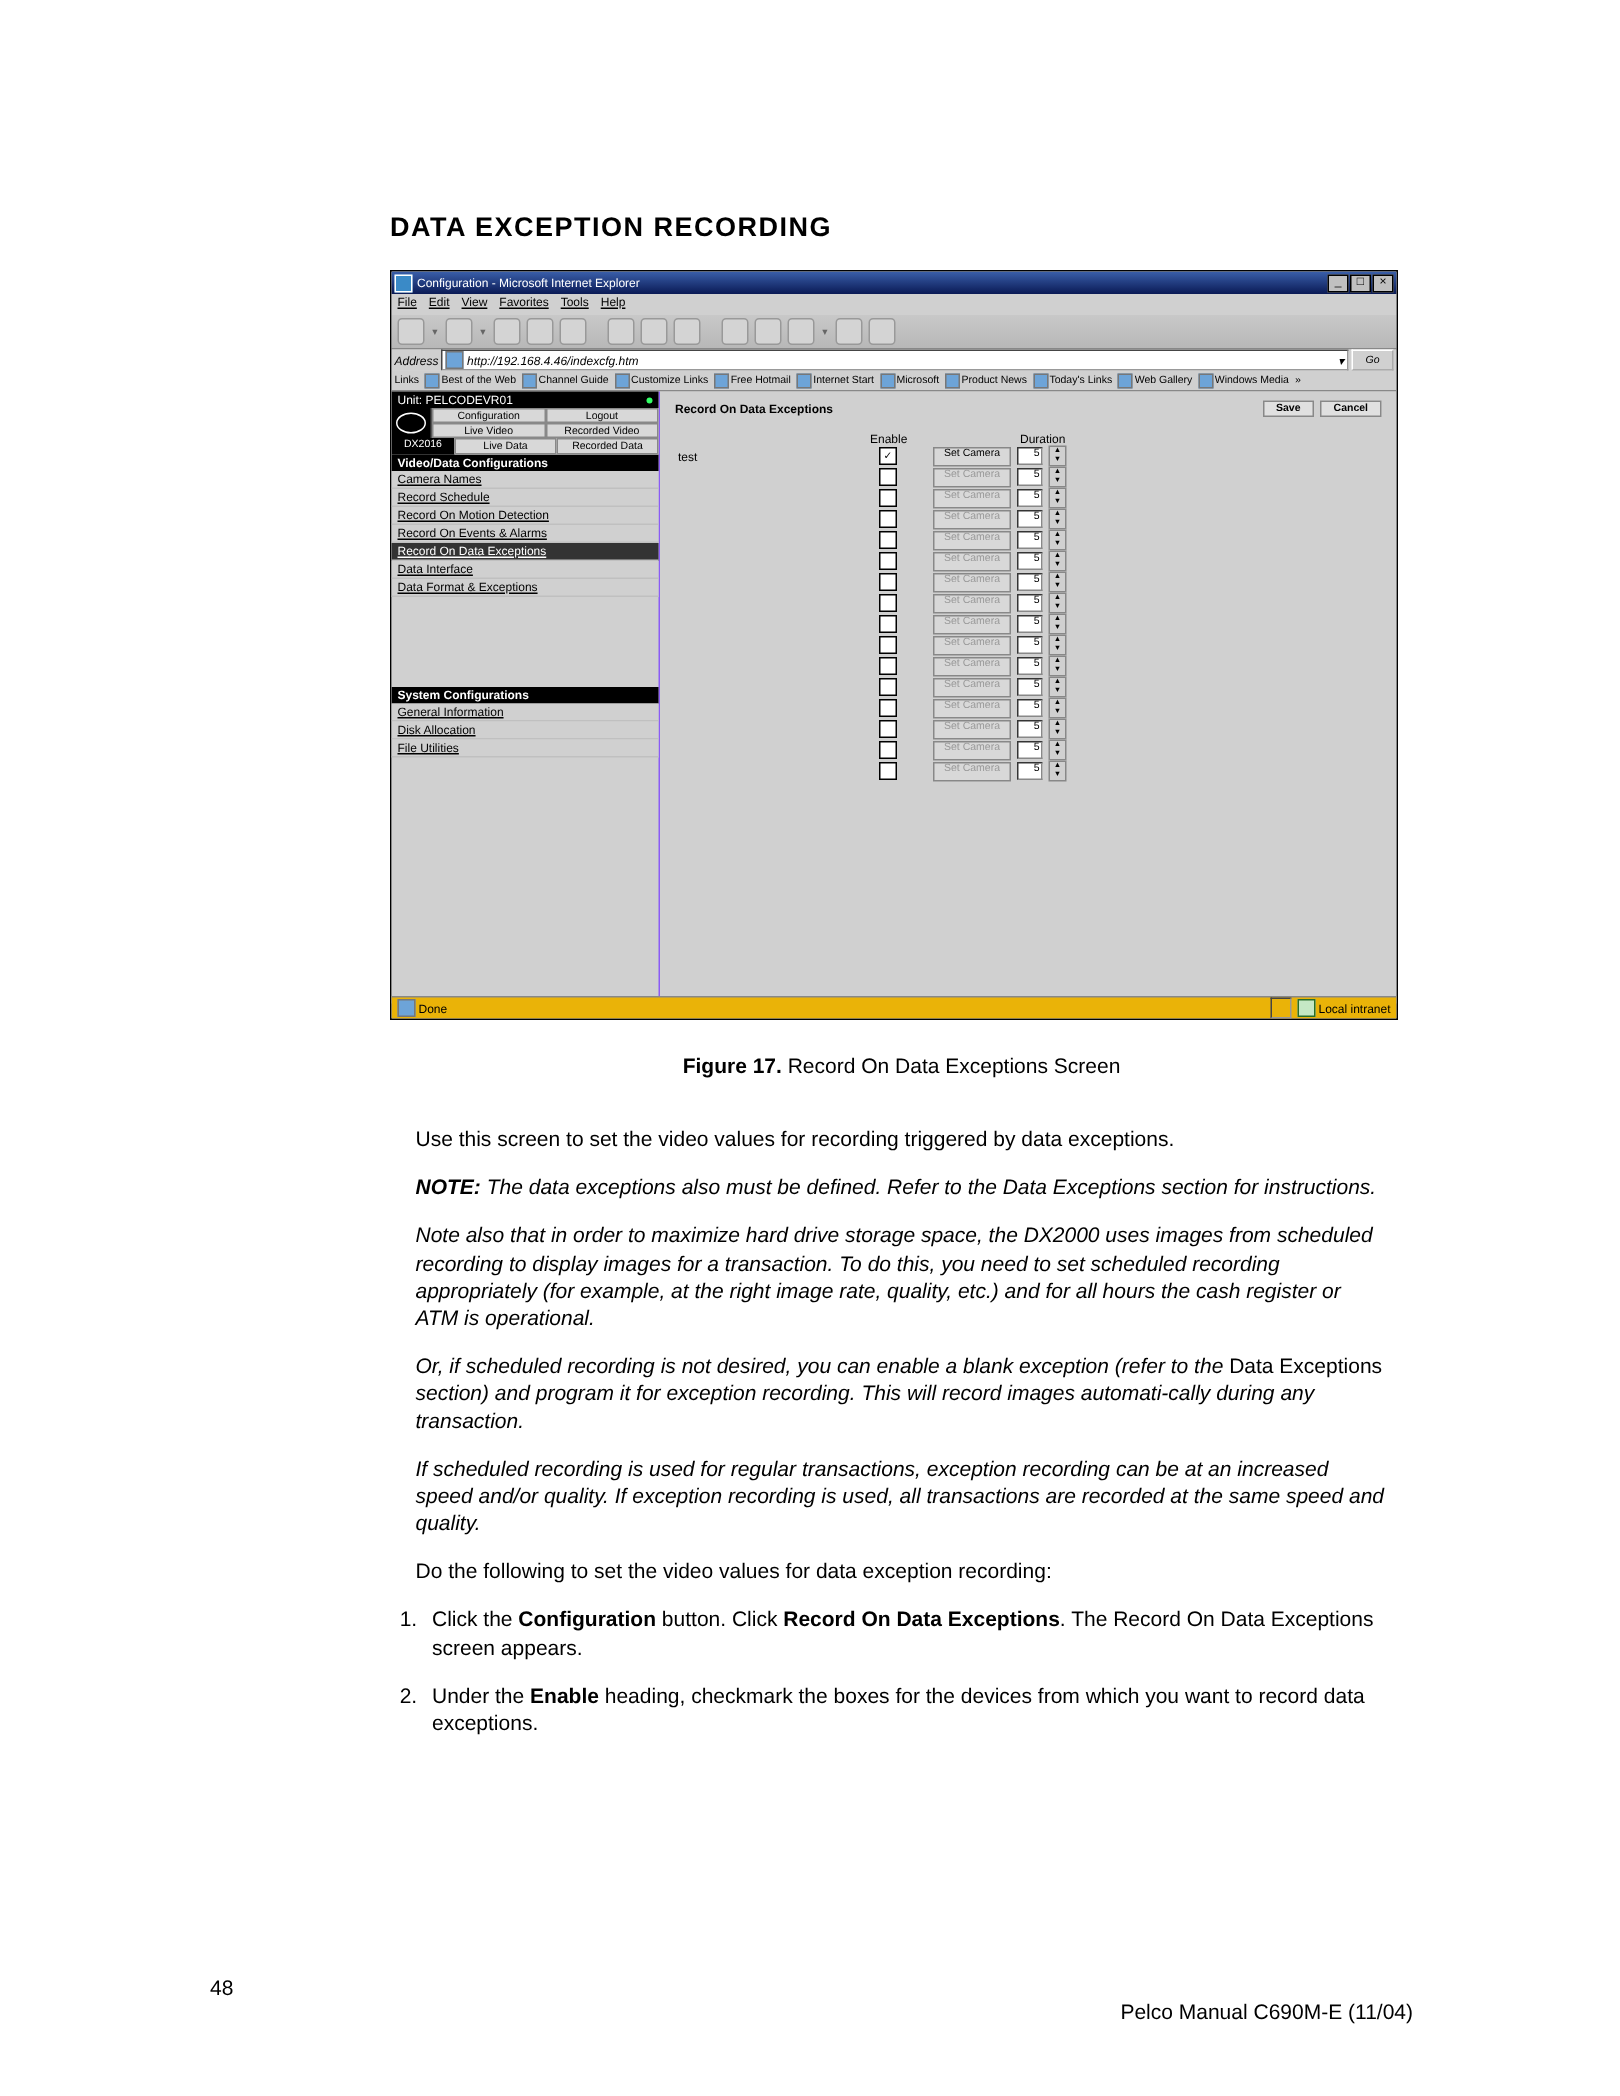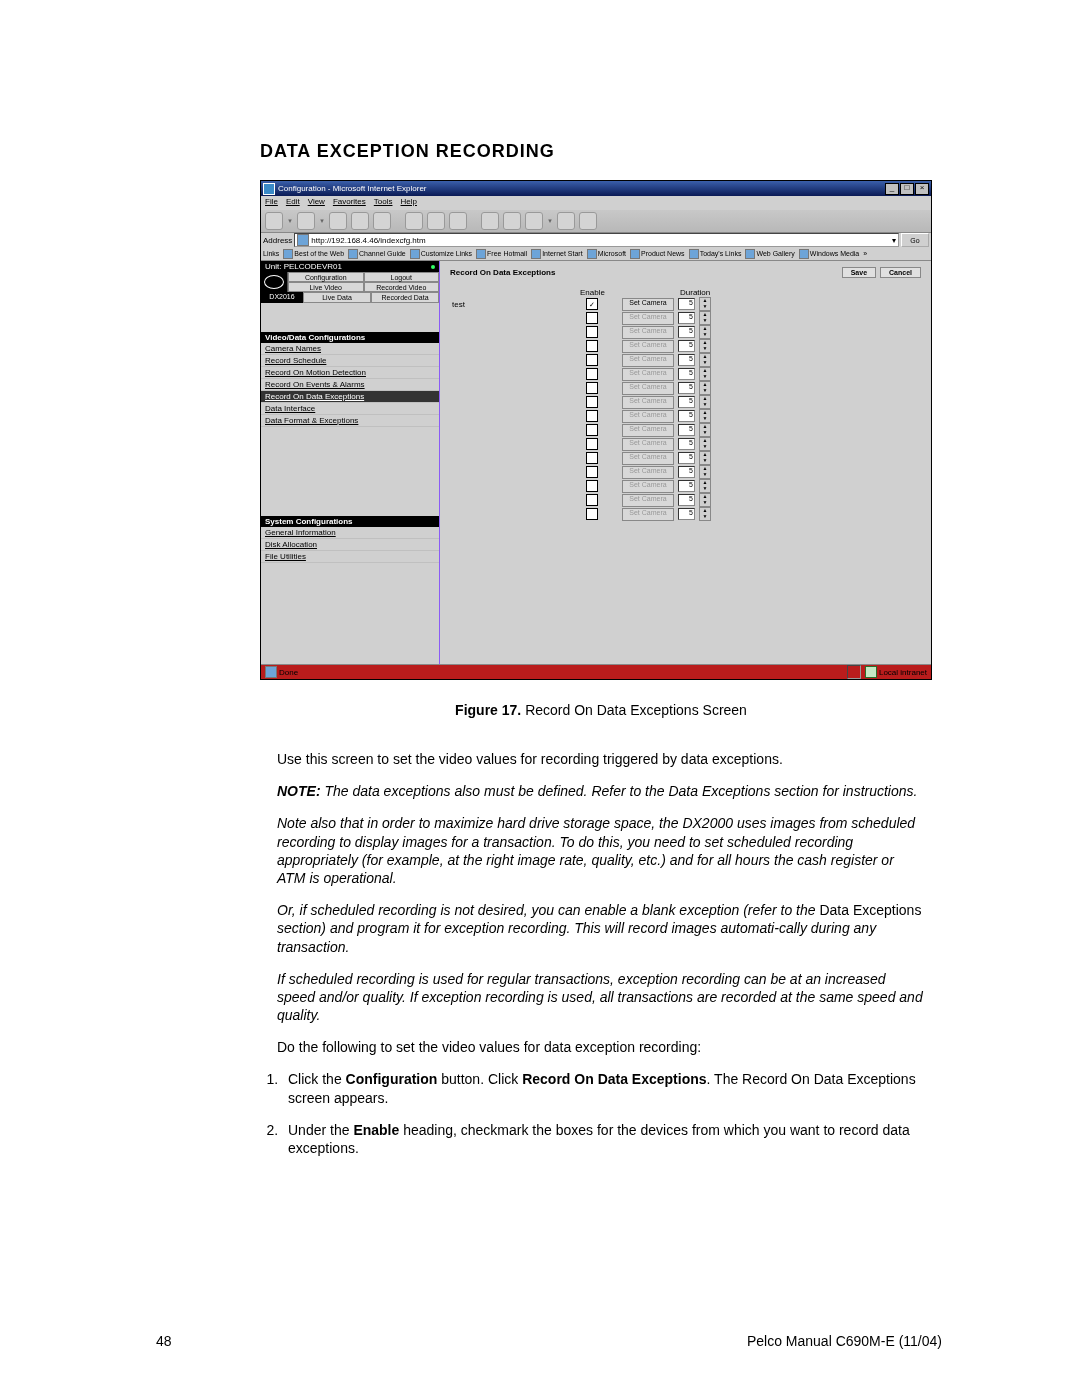--- a/index.html
+++ b/index.html
@@ -59,21 +59,21 @@
   .toolbar {
     background: linear-gradient(#c8c8c8,#b8b8b8);
     height:22px; display:flex; align-items:center; padding:0 4px; gap:4px;
     border-bottom:1px solid #888;
   }
   .tb-btn {
     width:16px; height:16px; border:1px solid #999; background:#d4d4d4; border-radius:3px;
   }
   .tb-sep { width:6px; text-align:center; color:#666; font-size:7px;}
   .addrbar {
-    background:#d0d0d0; height:14px; display:flex; align-items:center; padding:0 2px; gap:2px;
+    background:#d0d0d0; height:14px; display:flex; align-items:center; padding:0 2px; gap:2px;font-style:italic;
   }
   .addr-label { font-size:8px; }
   .addr-input {
     flex:1; background:#fff; border:1px inset #999; height:12px; padding:0 2px; display:flex; align-items:center;
   }
   .addr-ie { width:10px;height:10px;border:1px solid #777;background:#6da4d8;margin-right:2px;}
   .go-btn { width:26px; height:12px; background:#d0d0d0; border:1px outset #fff; font-size:7px; display:flex;align-items:center;justify-content:center; }
   .linksbar {
     background:#d0d0d0; border-bottom:1px solid #888; height:13px; display:flex; align-items:center; padding:0 2px; gap:4px; font-size:7px; overflow:hidden;
   }
@@ -101,21 +101,21 @@
   }
   .cfg-btns span {
     border:1px solid #888; background:#d8d8d8; display:flex; align-items:center; justify-content:center; font-size:7px;
   }
   .model-row { display:flex; height:11px; }
   .model-label {
     width:42px; background:#000;color:#fff; text-align:center; font-size:7px; padding-top:1px;
   }
   .model-row .cfg-btns { grid-template-rows:1fr; }
   .sb-header {
-    background:#000; color:#fff; padding:1px 4px; font-weight:bold; font-size:8px;margin-top:29px;
+    background:#000; color:#fff; padding:1px 4px; font-weight:bold; font-size:8px;
   }
   .sb-item {
     padding:1px 4px; background:#d0d0d0; border-bottom:1px solid #c0c0c0; font-size:8px;text-decoration:underline;
   }
   .sb-item.active { background:#333; color:#fff; }
   .main-panel {
     flex:1; background:#d0d0d0; padding:6px 10px; font-size:8px; position:relative;
   }
   .recpanel-header {
     font-weight:bold; font-size:8px; display:flex; align-items:center;
@@ -134,21 +134,21 @@
     display:flex; align-items:center; height:14px; gap:4px;
   }
   .data-row .exname { width:130px; padding-left:2px;}
   .data-row .chk { width:10px; height:10px; border:1px solid #000; background:#fff; display:flex;align-items:center;justify-content:center; font-size:7px; line-height:7px;}
   .data-row .setcam-btn { width:50px; height:11px; border:1px solid #888; background:#d8d8d8; font-size:7px; text-align:center;}
   .data-row .setcam-btn.disabled { color:#999; }
   .data-row .dur-input { width:14px; height:10px; border:1px inset #888; background:#fff; font-size:7px; text-align:right; padding-right:1px;}
   .data-row .spinner { width:10px; height:12px; border:1px solid #888; background:#d0d0d0; font-size:5px; display:flex;flex-direction:column; }
   .data-row .spinner span{flex:1; text-align:center; line-height:4px;}
   .statusbar {
-    position:absolute; bottom:0; left:0; right:0; height:14px; background:#b91c1c; border-top:1px solid #888;
+    position:absolute; bottom:0; left:0; right:0; height:14px; background:#eab308; border-top:1px solid #888;
     display:flex; align-items:center; padding:0 4px; font-size:8px;
   }
   .statusbar .zone { margin-left:auto; display:flex; align-items:center; gap:2px;}
   .statusbar .zone-icon {width:10px;height:10px;border:1px solid #2a6e2a;background:#c5e8c5;}
   .statusbar .sep-box { width:12px; height:12px; border:1px inset #999; margin-right:2px;}
 
   .figure-caption {
     text-align:center;
     margin-top: 22px;
     font-size: 14px;
@@ -161,24 +161,25 @@
   }
   .body-text p { margin: 14px 17px; }
   .note-label { font-weight:900; font-style: italic;}
   .italic { font-style: italic; }
   .bold { font-weight: bold; }
   ol.steps { margin:14px 0 0 0; padding-left:22px; }
   ol.steps li { margin-bottom:14px; padding-left:6px;}
   .footer {
     position:absolute;
     bottom: 48px;
-    left: 156px;
+    left: 140px;
     right: 138px;
     display:flex;
     font-size:14px;
+    flex-direction:column;
   }
   .footer .pageno { }
   .footer .manual { margin-left:auto; }
   .enable-gap{width:16px;}
 </style>
 </head>
 <body>
 
 <div class="page">
   <div class="section-heading">DATA EXCEPTION RECORDING</div>

